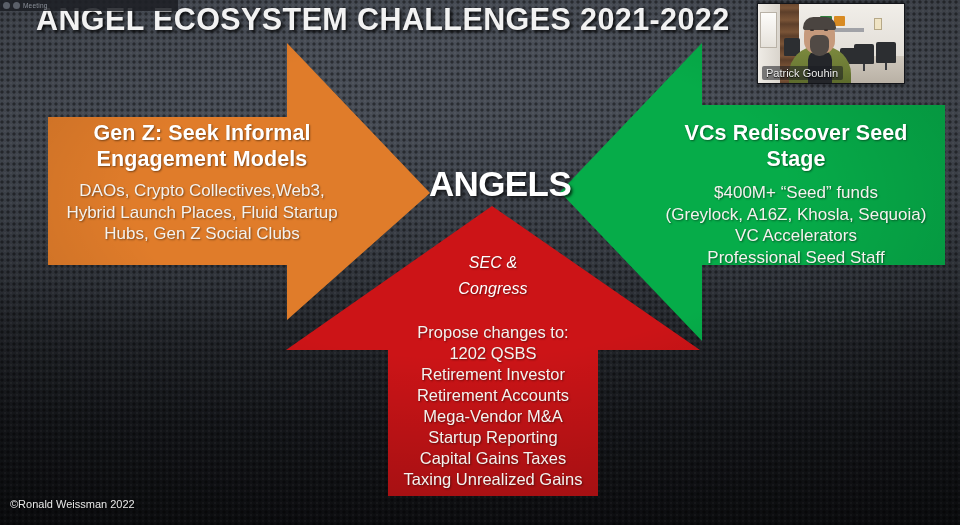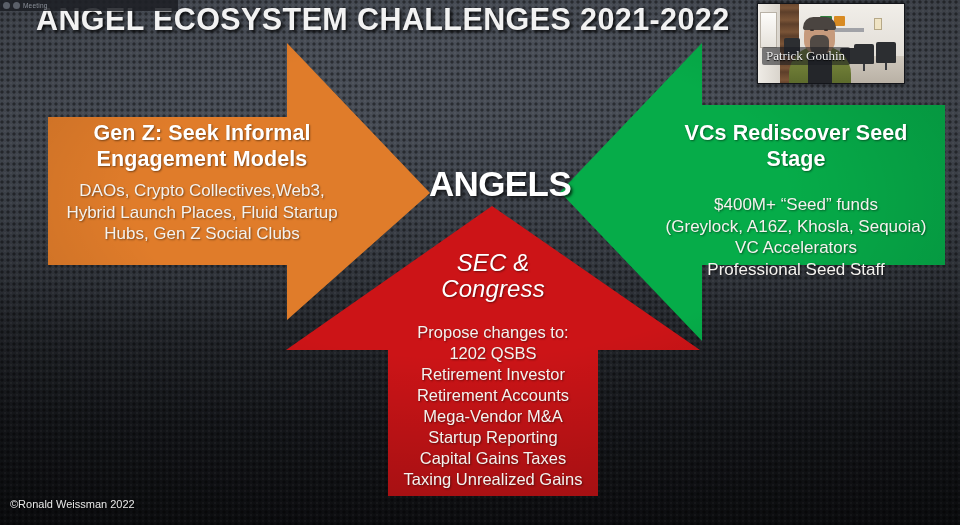--- a/index.html
+++ b/index.html
@@ -93,28 +93,28 @@
     font-weight: normal;
     color: #f4f2ee;
   }
 
   
   #orange-text { left: 52px; top: 120px; width: 300px; }
   #orange-text .block-body { margin-top: 8px; }
 
   
   #green-text { left: 648px; top: 120px; width: 296px; }
-  #green-text .block-body { margin-top: 22px; }
+  #green-text .block-body { margin-top: 10px; }
 
   
   #red-text { left: 382px; top: 250px; width: 222px; }
   #red-text .block-head {
     font-weight: normal;
     font-style: italic;
-    font-size: 24px;
+    font-size: 16px;
     line-height: 26px;
   }
   #red-text .block-body { margin-top: 20px; line-height: 21px; font-size: 16.5px; }
 
   
   #angels {
     position: absolute;
     left: 420px;
     top: 164px;
     width: 160px;
@@ -237,29 +237,28 @@
     background: #514a45;
     border-radius: 6px 6px 9px 9px;
   }
   .v-person-eyes {
     position: absolute;
     top: 25px; width: 4px; height: 2px; background: #3b3330; border-radius: 1px;
   }
   #video-name {
     position: absolute;
     left: 4px;
-    bottom: 18px;
+    bottom: 3px;
     padding: 1px 5px 1px 4px;
-    font-size: 13px;
+    font-size: 11px;
     color: #ececec;
     background: rgba(25,28,32,0.55);
     border-radius: 2px;
     text-shadow: 0 1px 1px rgba(0,0,0,0.9);
     white-space: nowrap;
-    font-family: Liberation Serif, serif;
   }
 
   
   #app-strip {
     position: absolute;
     left: 0; top: 0;
     width: 175px; height: 11px;
     background: rgba(30,32,38,0.88);
     display: flex;
     align-items: center;

